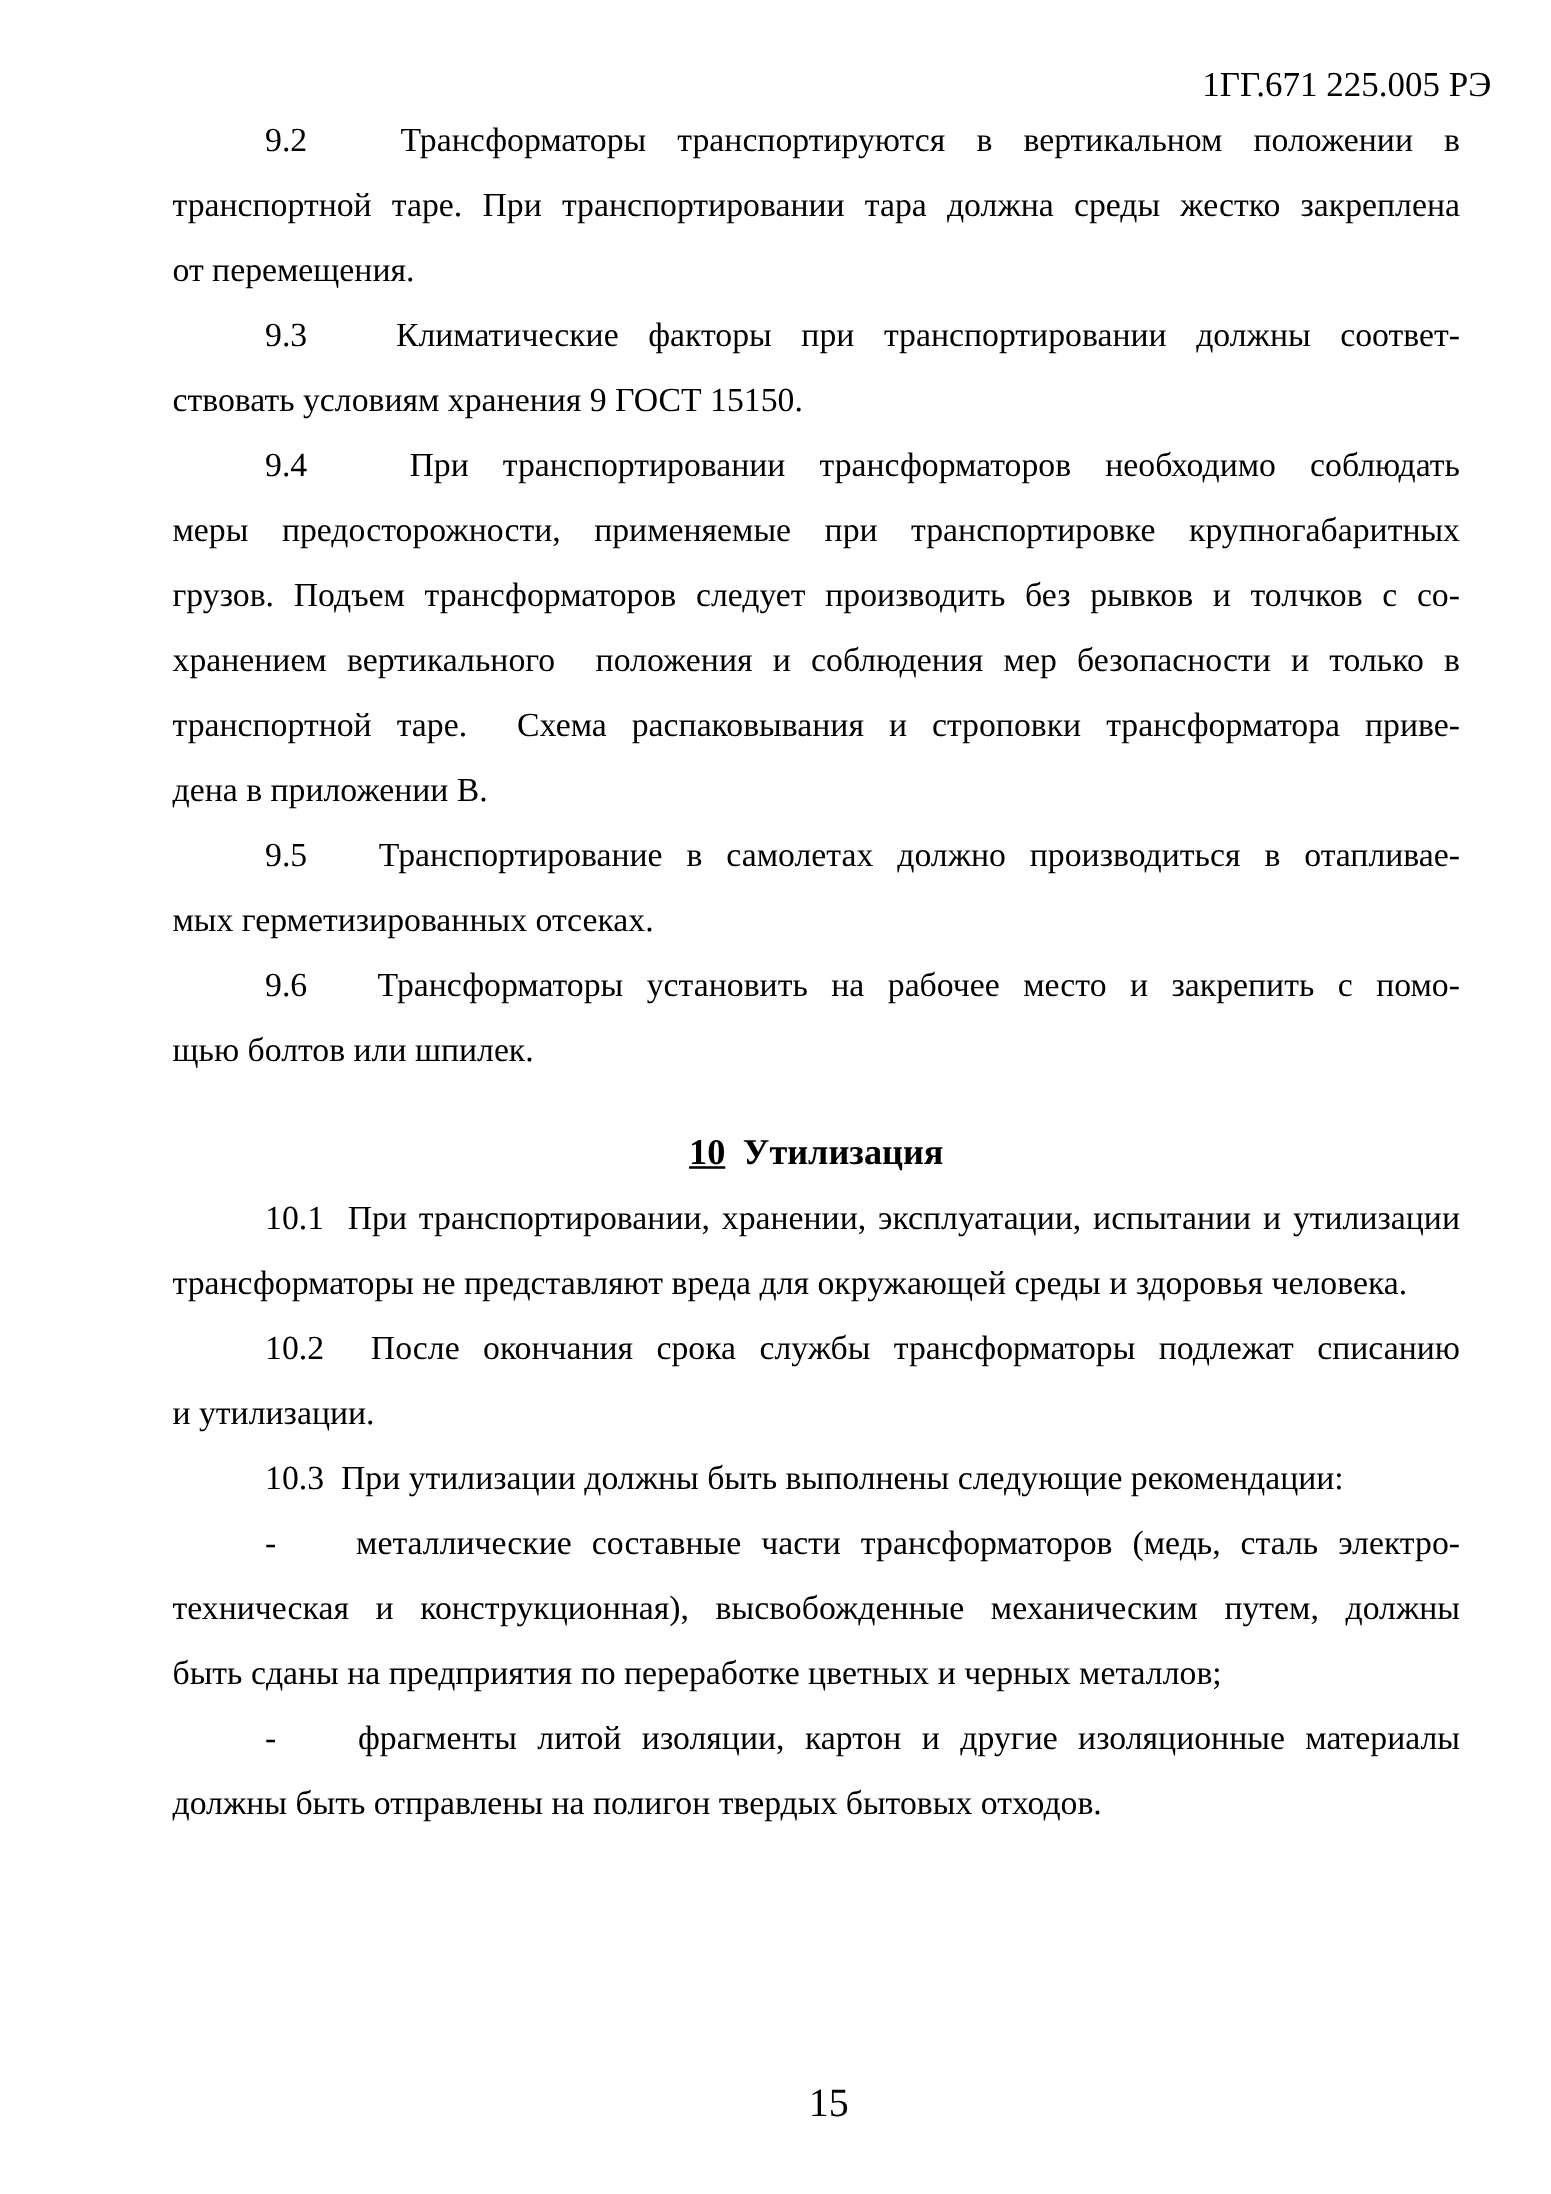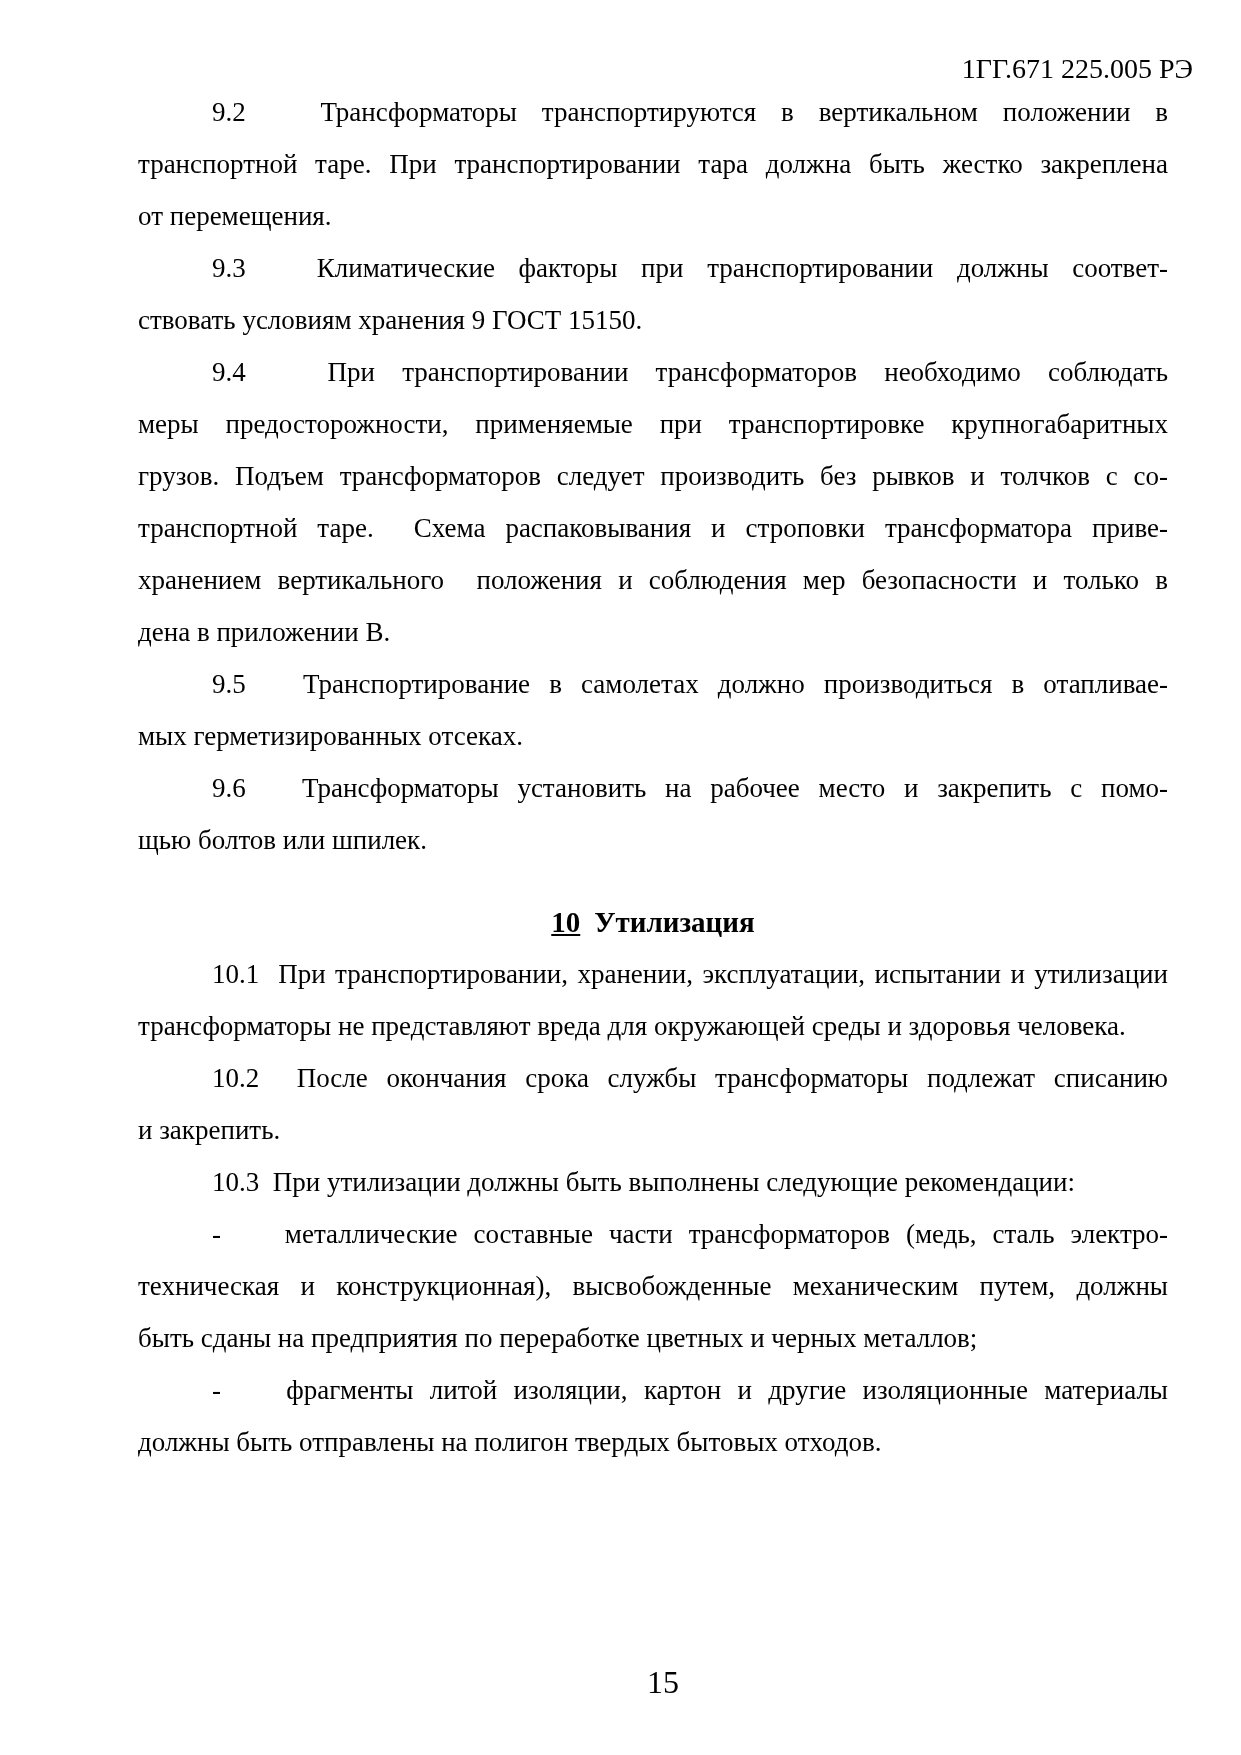--- a/index.html
+++ b/index.html
@@ -64,35 +64,35 @@
 <body>
 
 <div class="page">
 
   <div class="doc-header">1ГГ.671 225.005 РЭ</div>
 
   <div class="content">
 
     <p class="para">
       <span class="ln first">9.2&nbsp;&nbsp;&nbsp;Трансформаторы транспортируются в вертикальном положении в</span>
-      <span class="ln">транспортной таре. При транспортировании тара должна быть жестко закреплена</span>
+      <span class="ln">транспортной таре. При транспортировании тара должна среды жестко закреплена</span>
       <span class="ln last">от перемещения.</span>
     </p>
 
     <p class="para">
       <span class="ln first">9.3&nbsp;&nbsp;&nbsp;Климатические факторы при транспортировании должны соответ-</span>
       <span class="ln last">ствовать условиям хранения 9 ГОСТ 15150.</span>
     </p>
 
     <p class="para">
       <span class="ln first">9.4&nbsp;&nbsp;&nbsp;При транспортировании трансформаторов необходимо соблюдать</span>
       <span class="ln">меры предосторожности, применяемые при транспортировке крупногабаритных</span>
       <span class="ln">грузов. Подъем трансформаторов следует производить без рывков и толчков с со-</span>
+      <span class="ln">хранением вертикального&nbsp; положения и соблюдения мер безопасности и только в</span>
       <span class="ln">транспортной таре.&nbsp; Схема распаковывания и строповки трансформатора приве-</span>
-      <span class="ln">хранением вертикального&nbsp; положения и соблюдения мер безопасности и только в</span>
       <span class="ln last">дена в приложении В.</span>
     </p>
 
     <p class="para">
       <span class="ln first">9.5&nbsp;&nbsp;&nbsp;Транспортирование в самолетах должно производиться в отапливае-</span>
       <span class="ln last">мых герметизированных отсеках.</span>
     </p>
 
     <p class="para">
       <span class="ln first">9.6&nbsp;&nbsp;&nbsp;Трансформаторы установить на рабочее место и закрепить с помо-</span>
@@ -103,21 +103,21 @@
       <span class="h-num">10</span><span>Утилизация</span>
     </h2>
 
     <p class="para">
       <span class="ln first">10.1&nbsp;&nbsp;При транспортировании, хранении, эксплуатации, испытании и утилизации</span>
       <span class="ln last">трансформаторы не представляют вреда для окружающей среды и здоровья человека.</span>
     </p>
 
     <p class="para">
       <span class="ln first">10.2&nbsp;&nbsp;После окончания срока службы трансформаторы подлежат списанию</span>
-      <span class="ln last">и закрепить.</span>
+      <span class="ln last">и утилизации.</span>
     </p>
 
     <p class="para">
       <span class="ln first last">10.3&nbsp;&nbsp;При утилизации должны быть выполнены следующие рекомендации:</span>
     </p>
 
     <p class="para">
       <span class="ln first">-&nbsp;&nbsp;&nbsp;&nbsp;металлические составные части трансформаторов (медь, сталь электро-</span>
       <span class="ln">техническая и конструкционная), высвобожденные механическим путем, должны</span>
       <span class="ln last">быть сданы на предприятия по переработке цветных и черных металлов;</span>

